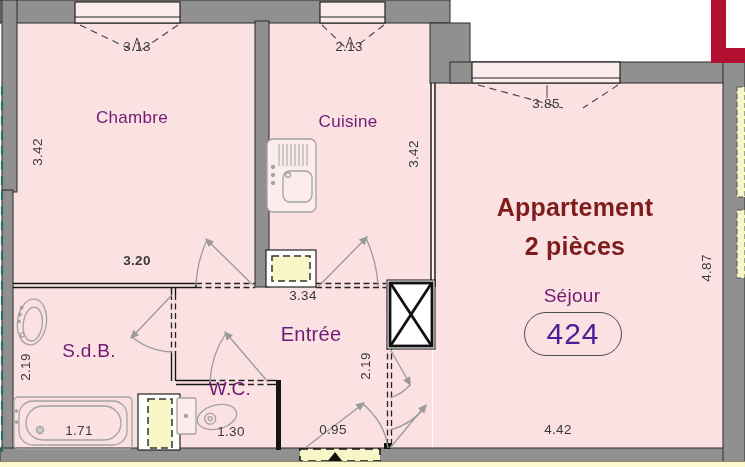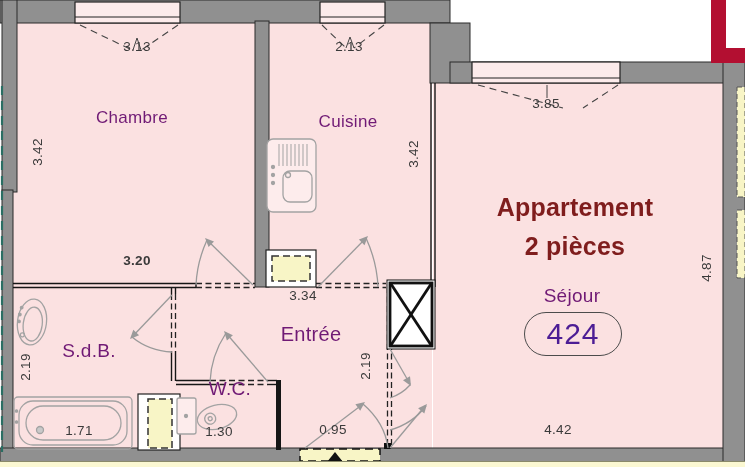--- a/index.html
+++ b/index.html
@@ -245,16 +245,16 @@
 <div class="lbl dim" style="left:349px;top:47px;">2.13</div>
 <div class="lbl dim" style="left:546px;top:104px;">3.85</div>
 <div class="lbl dim" style="left:137px;top:261px;font-weight:bold;">3.20</div>
 <div class="lbl dim rot" style="left:38px;top:152px;">3.42</div>
 <div class="lbl dim rot" style="left:414px;top:154px;">3.42</div>
 <div class="lbl dim" style="left:303px;top:296px;">3.34</div>
 <div class="lbl dim rot" style="left:26px;top:367px;">2.19</div>
 <div class="lbl dim rot" style="left:366px;top:366px;">2.19</div>
 <div class="lbl dim rot" style="left:707px;top:268px;">4.87</div>
 <div class="lbl dim" style="left:79px;top:431px;">1.71</div>
-<div class="lbl dim" style="left:219px;top:432px;">1.30</div>
+<div class="lbl dim" style="left:231px;top:432px;">1.30</div>
 <div class="lbl dim" style="left:333px;top:430px;">0.95</div>
 <div class="lbl dim" style="left:558px;top:430px;">4.42</div>
 </div>
 
 </body></html>

